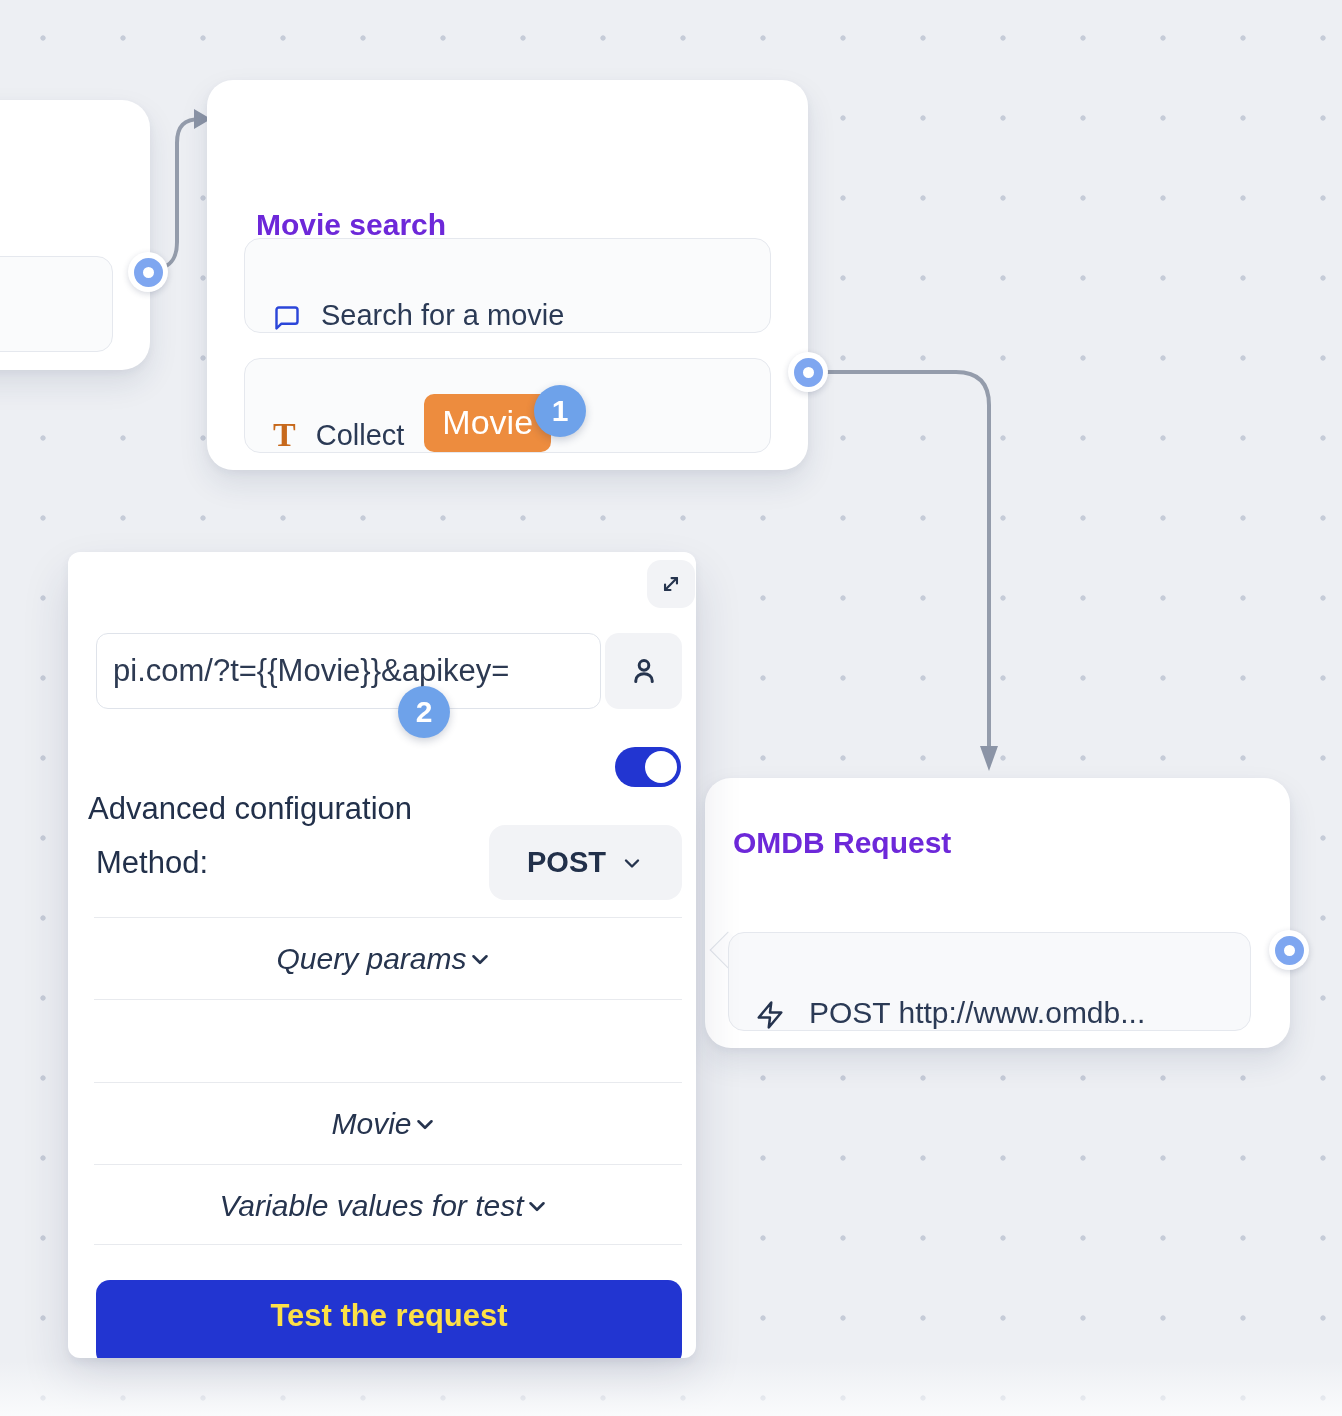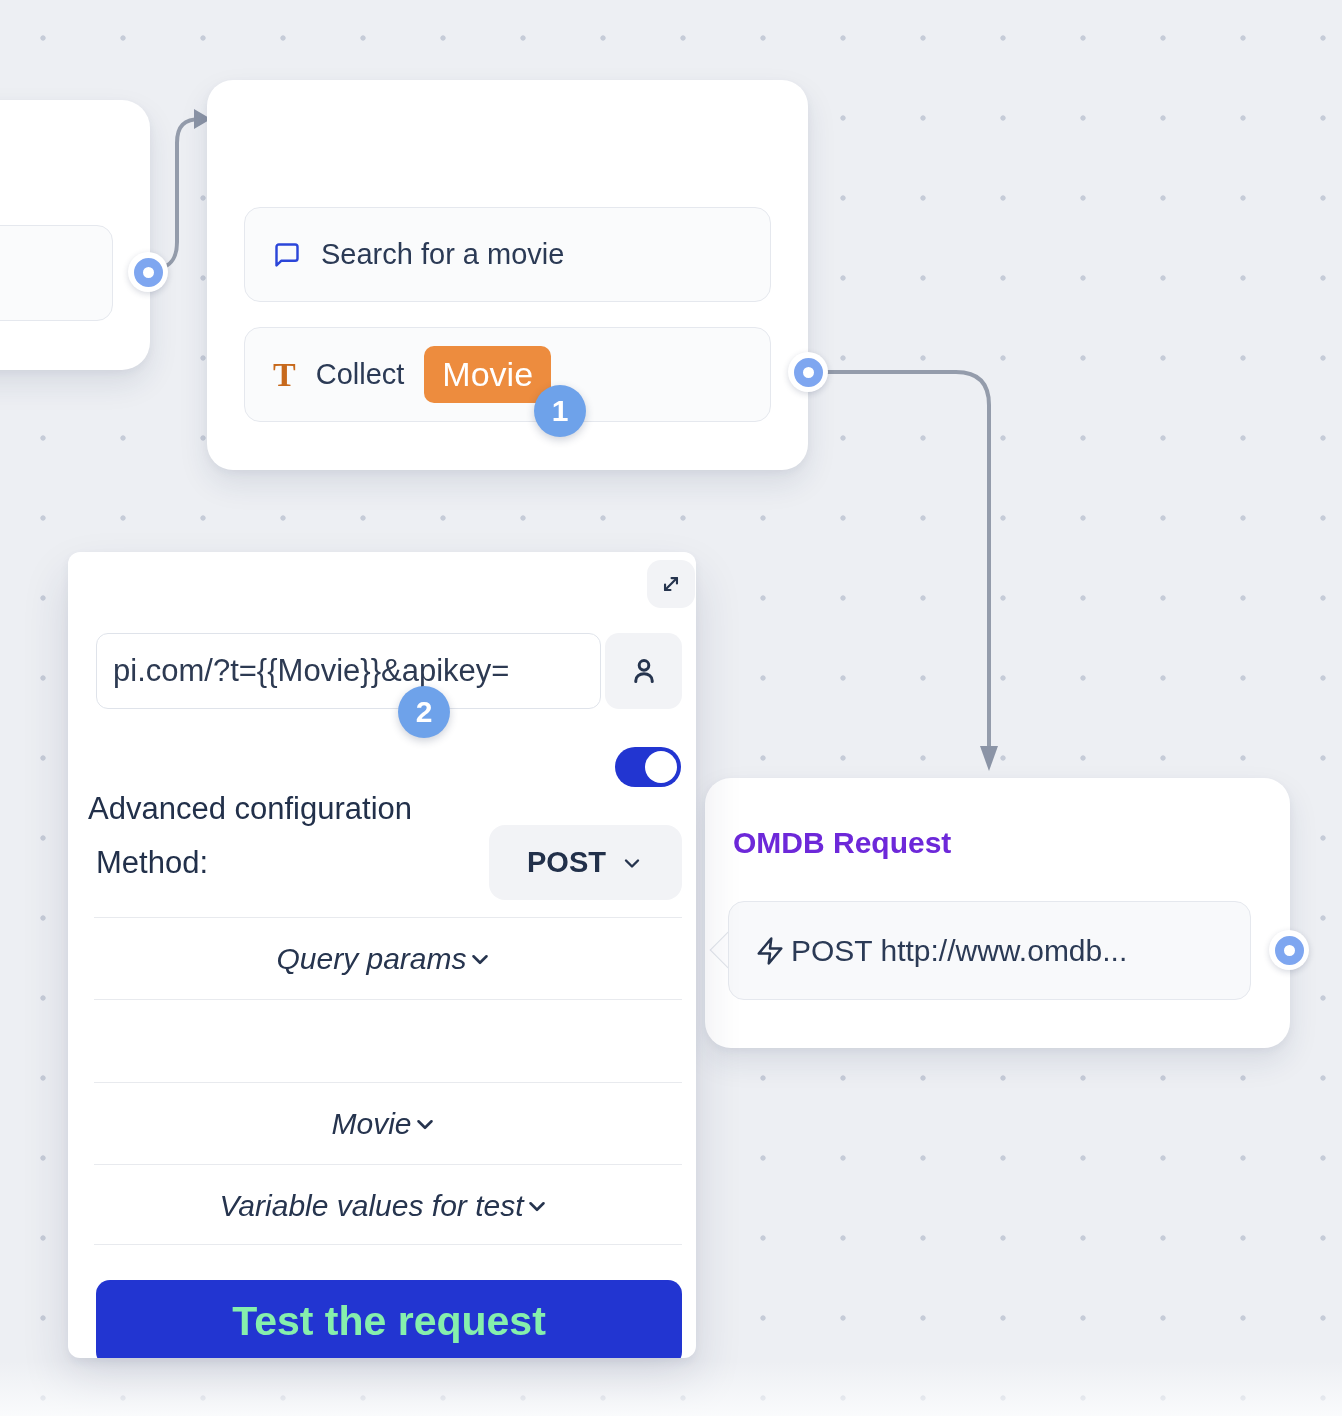--- a/index.html
+++ b/index.html
@@ -11,21 +11,21 @@
     background-size:80px 80px;background-position:3px -2px;
   }
   svg.wires{position:absolute;left:0;top:0;pointer-events:none;}
   .card{
     position:absolute;background:#ffffff;border-radius:26px;
     box-shadow:0 14px 30px rgba(33,46,84,.10),0 3px 8px rgba(33,46,84,.05);
   }
   .node-title{position:absolute;font-size:30px;font-weight:700;color:#6d28d9;white-space:nowrap;}
   .node-item{
     position:absolute;background:#fafbfc;border:1.5px solid #e5e8ee;border-radius:16px;
-    display:flex;align-items:center;gap:20px;padding-left:28px;overflow:hidden;white-space:nowrap;
+    display:flex;align-items:flex-end;gap:20px;padding-left:28px;overflow:hidden;white-space:nowrap;margin-top:31px;
   }
   .item-label{font-size:29px;color:#2b3a55;}
   .chip{
     display:inline-block;background:#ed8c3e;color:#ffffff;font-size:34px;
     padding:5px 18px;border-radius:10px;line-height:1.4;
   }
   .t-glyph{font-family:"Liberation Serif",serif;font-size:34px;font-weight:600;color:#c7691c;line-height:1;}
   .badge{
     position:absolute;width:52px;height:52px;border-radius:50%;background:#6ea2ea;
     color:#fff;font-size:30px;font-weight:700;display:flex;align-items:center;justify-content:center;
@@ -54,21 +54,21 @@
     display:flex;align-items:center;justify-content:center;gap:14px;font-size:29px;font-weight:700;color:#22304a;
   }
   .divider{position:absolute;left:26px;width:588px;height:0;border-top:1.5px solid #e8eaee;}
   .sect-row{
     position:absolute;left:26px;width:588px;height:82px;display:flex;align-items:center;justify-content:center;
     padding-left:35px;padding-right:42px;cursor:pointer;font-style:italic;
   }
   .sect-label{font-size:30px;color:#26344e;}
   .test-btn{
     position:absolute;left:28px;top:728px;width:586px;height:86px;background:#2235d1;border-radius:14px;
-    color:#86efac;font-size:41px;font-weight:700;display:flex;align-items:flex-start;justify-content:center;
+    color:#fde047;font-size:31px;font-weight:700;display:flex;align-items:flex-start;justify-content:center;
     padding-top:18px;border:none;
   }
   .notch{
     position:absolute;width:26px;height:26px;background:#fdfdfe;border-left:1.5px solid #dfe3e9;border-bottom:1.5px solid #dfe3e9;
     transform:rotate(45deg);
   }
   .fade{position:absolute;left:0;right:0;bottom:0;height:55px;z-index:40;pointer-events:none;
     background:linear-gradient(to bottom,rgba(250,251,253,0),rgba(252,253,254,.85));}
   .ico{flex:none;display:block;}
 </style>
@@ -108,21 +108,21 @@
     </div>
   </div>
   <div class="badge" style="left:534px;top:385px;">1</div>
   <div class="port-halo" style="left:788px;top:352px;">
     <div class="port-ring"></div>
   </div>
 
   <div class="card" style="left:705px;top:778px;width:585px;height:270px;">
     <div class="node-title" style="left:28px;top:48px;">OMDB Request</div>
     <div class="notch" style="left:10px;top:159px;"></div>
-    <div class="node-item" style="left:23px;top:123px;width:523px;height:99px;gap:6px;padding-left:26px;background:#f8f9fb;">
+    <div class="node-item" style="left:23px;top:123px;width:523px;height:99px;gap:24px;padding-left:26px;background:#f8f9fb;">
       <svg class="ico" width="30" height="30" viewBox="0 0 24 24" fill="none" stroke="#26344e" stroke-width="2" stroke-linecap="round" stroke-linejoin="round">
         <polygon points="13 2 3 14 12 14 11 22 21 10 12 10 13 2"></polygon>
       </svg>
       <span class="item-label" style="font-size:30px;">POST http://www.omdb...</span>
     </div>
   </div>
   <div class="port-halo" style="left:1269px;top:930px;">
     <div class="port-ring"></div>
   </div>
 

